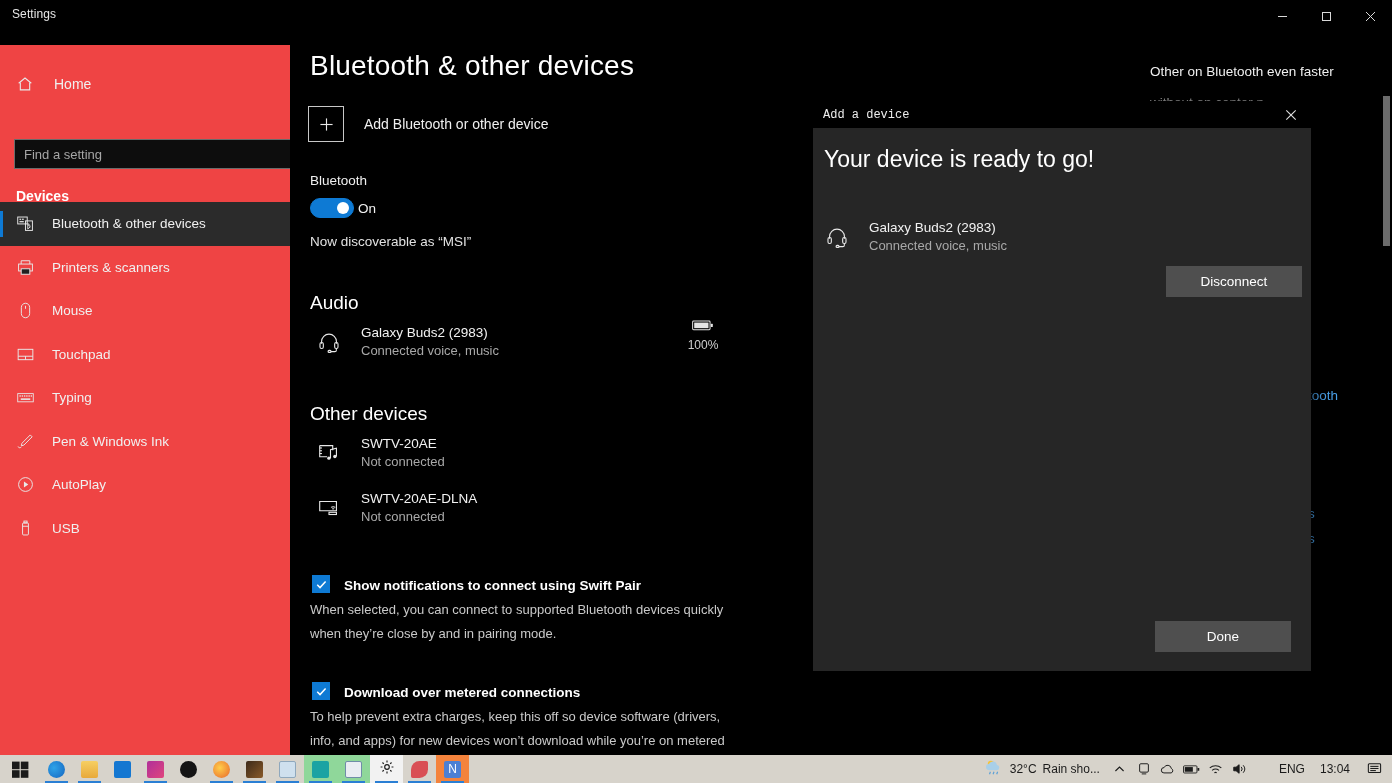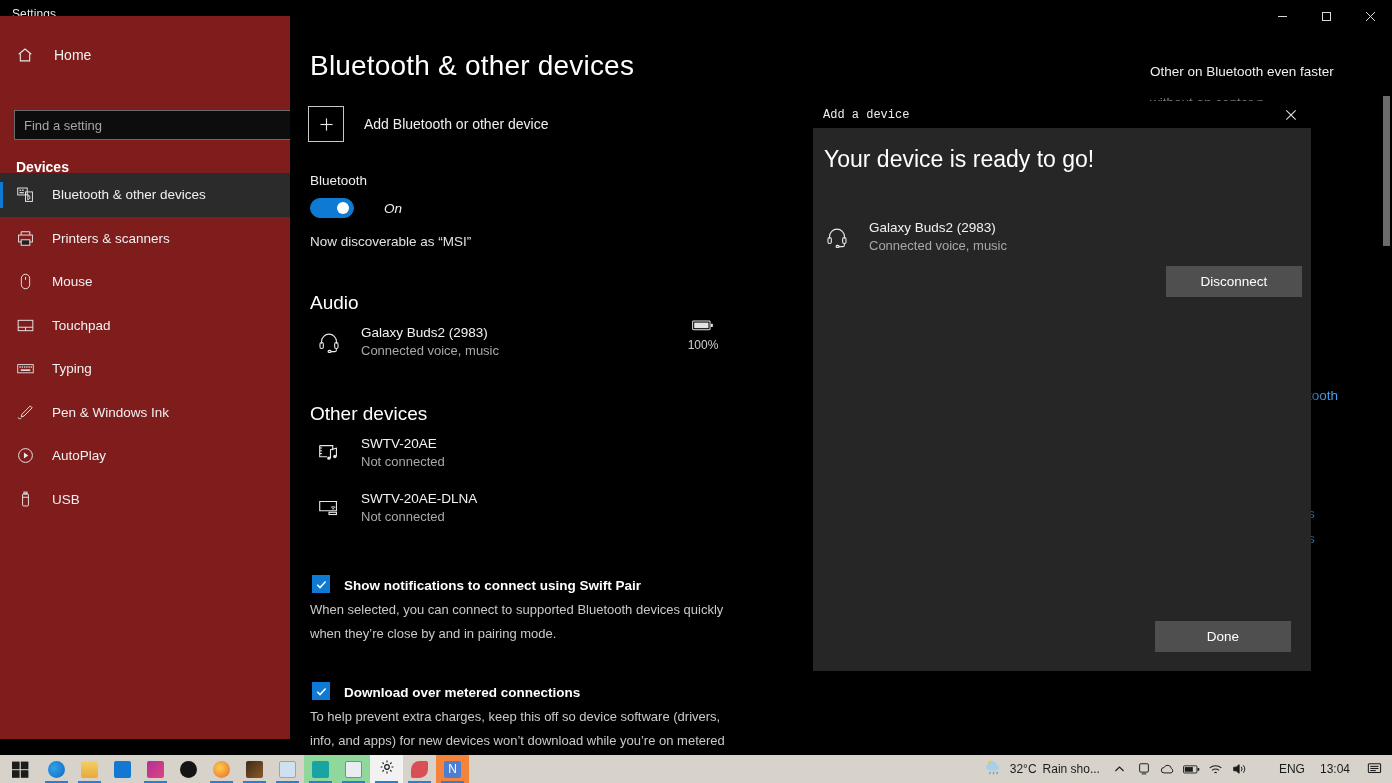--- a/index.html
+++ b/index.html
@@ -33,22 +33,22 @@
   }
   .win-btns { position: absolute; right: 0; top: 0; display: flex; height: 32px; }
   .win-btn {
     width: 44px; height: 32px; display: flex; align-items: center; justify-content: center;
     color: #d8d8d8;
   }
   .win-btn svg { display: block; }
 
   
   .sidebar {
-    position: absolute; left: 0; top: 16px; width: 290px; height: 723px;
-    background: #7f1d1d;
+    position: absolute; left: 0; top: 45px; width: 290px; height: 723px;
+    background: #ef4444;
   }
   .home-row {
     position: absolute; left: 0; top: 22px; width: 290px; height: 34px;
     display: flex; align-items: center; padding-left: 14px; gap: 18px;
   }
   .home-label { font-size: 14px; color: #f0f0f0; }
 
   .search-box {
     position: absolute; left: 14px; top: 94px; width: 312px; height: 30px;
     background: #0d0d0d; border: 1px solid #6b6b6b;
@@ -101,21 +101,21 @@
     display: flex; align-items: center; gap: 20px;
   }
   .plus-box {
     width: 36px; height: 36px; border: 1px solid #c8c8c8;
     display: flex; align-items: center; justify-content: center; color: #e8e8e8;
     flex: 0 0 36px;
   }
   .add-device-label { font-size: 14px; color: #f0f0f0; }
 
   .bt-label { position: absolute; left: 310px; top: 173px; font-size: 13.5px; color: #f0f0f0; }
-  .toggle-wrap { position: absolute; left: 310px; top: 198px; display: flex; align-items: center; gap: 30px; font-style: italic; }
+  .toggle-wrap { position: absolute; left: 310px; top: 198px; display: flex; align-items: center; gap: 4px; }
   .toggle {
     width: 44px; height: 20px; border-radius: 10px; background: #0e7ad4;
     position: relative; border: 1px solid #0e7ad4;
   }
   .toggle .knob {
     position: absolute; right: 4px; top: 50%; transform: translateY(-50%);
     width: 12px; height: 12px; border-radius: 50%; background: #ffffff;
   }
   .toggle-state { font-size: 13.5px; color: #f0f0f0; }
   .discoverable { position: absolute; left: 310px; top: 234px; font-size: 13.5px; color: #e2e2e2; }

